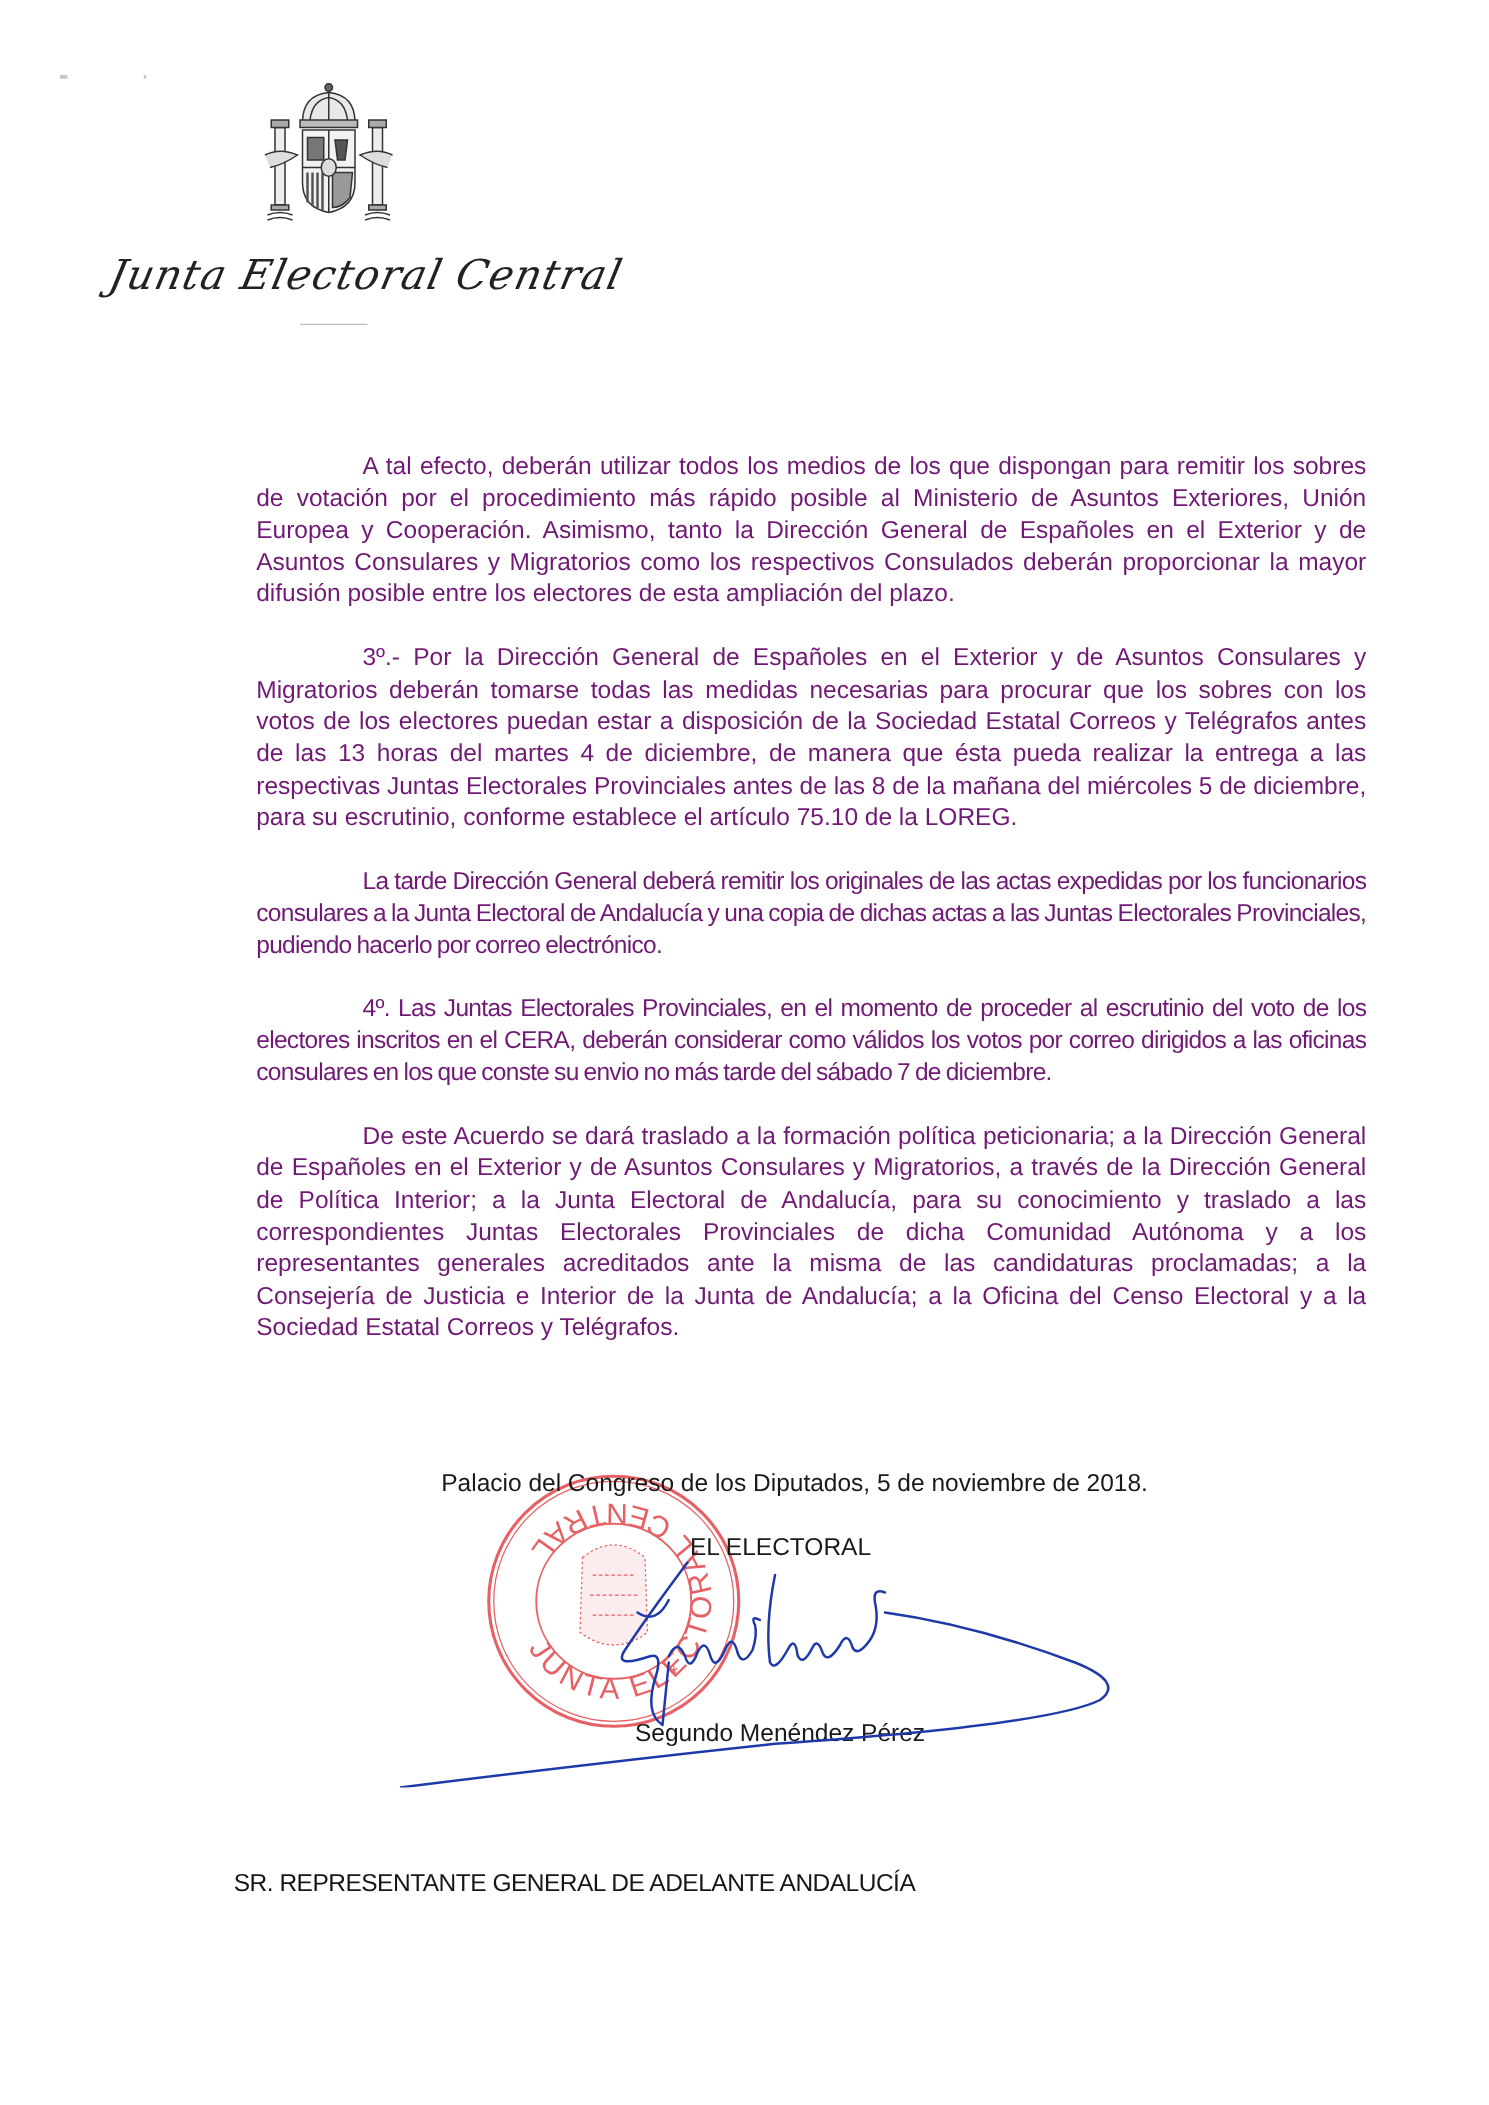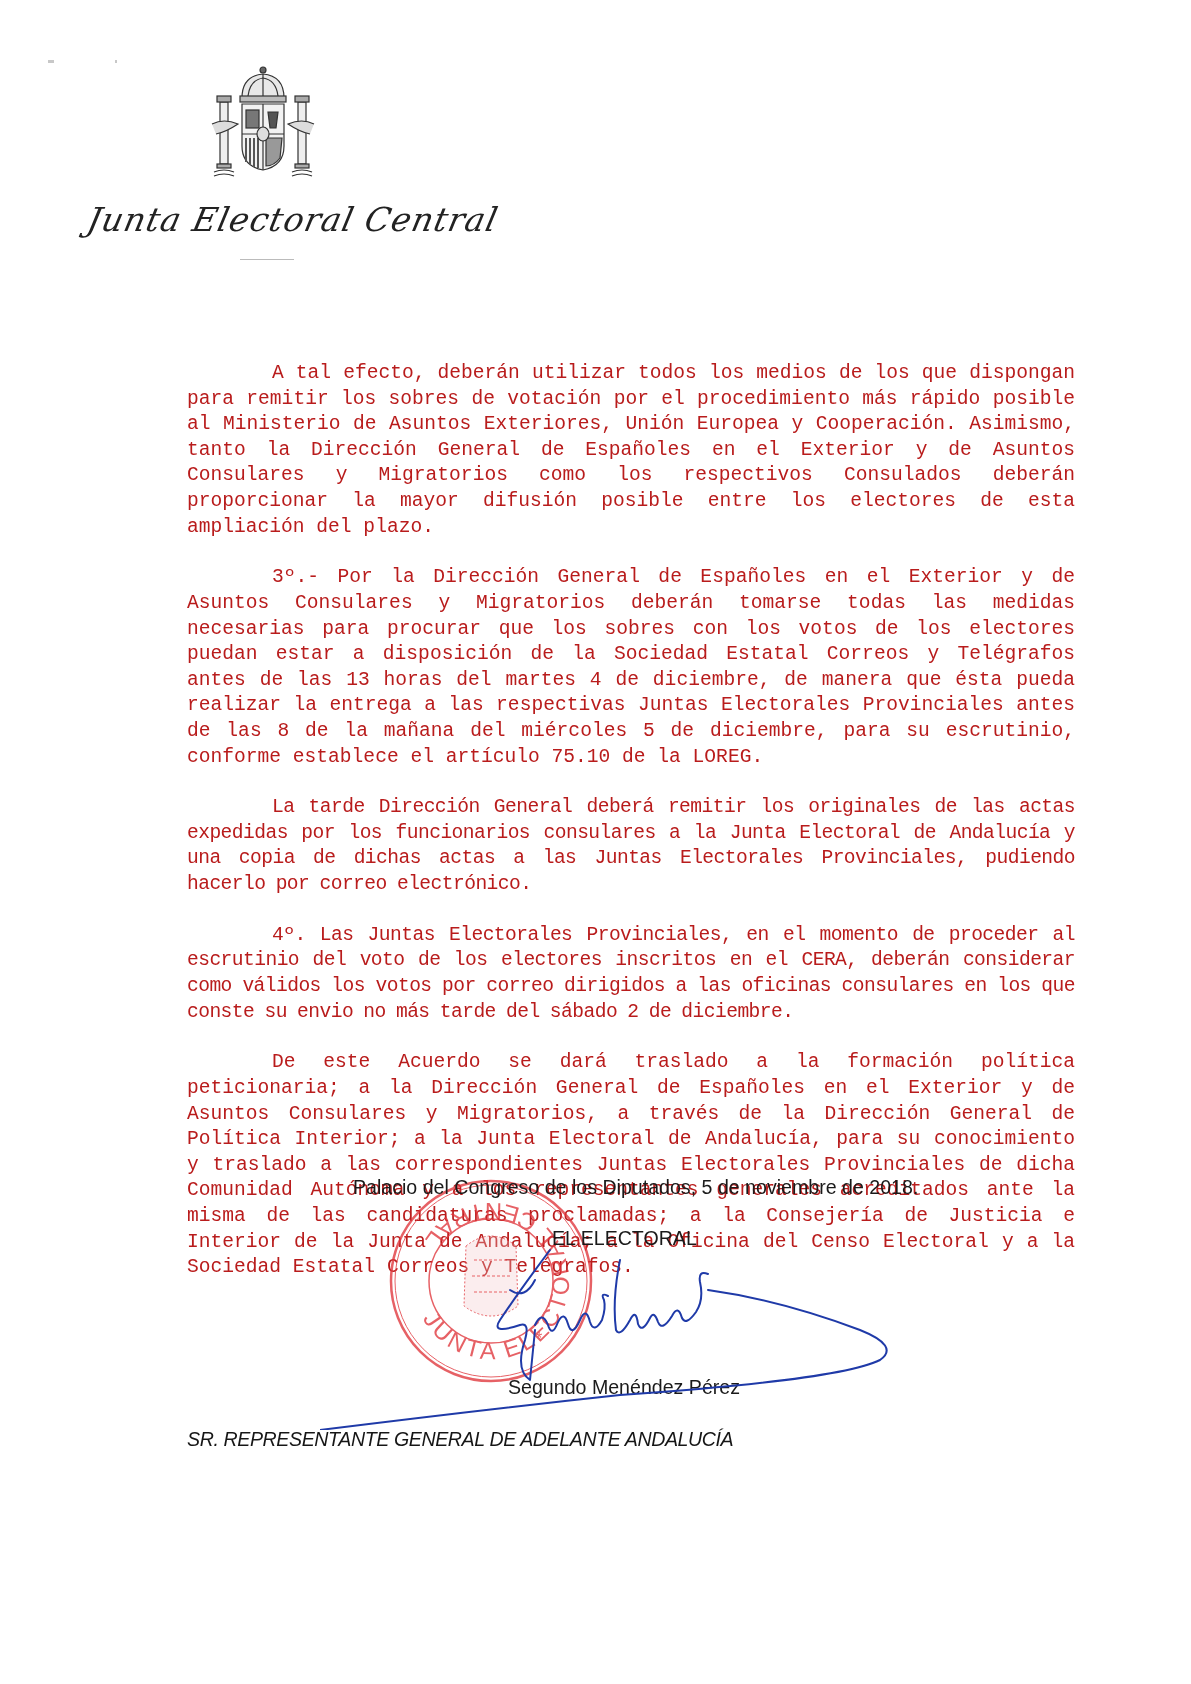--- a/index.html
+++ b/index.html
@@ -41,28 +41,27 @@
     .letterhead-rule {
       position: absolute;
       left: 240px;
       top: 259px;
       width: 54px;
       height: 1px;
       background: #bbb;
     }
     .body-text {
       position: absolute;
-      left: 187px;
+      left: 205px;
       width: 888px;
       top: 361px;
       font-size: 19.6px;
       line-height: 25.6px;
       text-align: justify;
-      color: #b91c1c;
-      font-family: Liberation Mono, monospace;
+      color: #701a75;
     }
     .body-text p {
       margin: 0 0 25.2px 0;
       text-indent: 85px;
     }
     .body-text p.condensed {
       letter-spacing: -0.55px;
       word-spacing: -1px;
     }
     .signature-block {
@@ -104,26 +103,25 @@
     .signature {
       position: absolute;
       left: 320px;
       top: 1230px;
       width: 620px;
       height: 200px;
     }
     .recipient {
       position: absolute;
       left: 187px;
-      top: 1428px;
+      top: 1496px;
       font-size: 19.6px;
       letter-spacing: -0.4px;
       white-space: nowrap;
       color: #161616;
-      font-style: italic;
     }
   </style>
 </head>
 <body>
 
 <div class="scan-mark" style="left:48px;top:60px;width:6px;height:3px;"></div>
 <div class="scan-mark" style="left:115px;top:60px;width:2px;height:3px;"></div>
 
 <svg class="crest" viewBox="0 0 110 116">
   <g fill="none" stroke="#333" stroke-width="1.2">
@@ -162,21 +160,21 @@
   </g>
 </svg>
 
 <div class="letterhead">Junta Electoral Central</div>
 <div class="letterhead-rule"></div>
 
 <div class="body-text">
   <p>A tal efecto, deberán utilizar todos los medios de los que dispongan para remitir los sobres de votación por el procedimiento más rápido posible al Ministerio de Asuntos Exteriores, Unión Europea y Cooperación. Asimismo, tanto la Dirección General de Españoles en el Exterior y de Asuntos Consulares y Migratorios como los respectivos Consulados deberán proporcionar la mayor difusión posible entre los electores de esta ampliación del plazo.</p>
   <p>3º.- Por la Dirección General de Españoles en el Exterior y de Asuntos Consulares y Migratorios deberán tomarse todas las medidas necesarias para procurar que los sobres con los votos de los electores puedan estar a disposición de la Sociedad Estatal Correos y Telégrafos antes de las 13 horas del martes 4 de diciembre, de manera que ésta pueda realizar la entrega a las respectivas Juntas Electorales Provinciales antes de las 8 de la mañana del miércoles 5 de diciembre, para su escrutinio, conforme establece el artículo 75.10 de la LOREG.</p>
   <p class="condensed">La tarde Dirección General deberá remitir los originales de las actas expedidas por los funcionarios consulares a la Junta Electoral de Andalucía y una copia de dichas actas a las Juntas Electorales Provinciales, pudiendo hacerlo por correo electrónico.</p>
-  <p class="condensed">4º. Las Juntas Electorales Provinciales, en el momento de proceder al escrutinio del voto de los electores inscritos en el CERA, deberán considerar como válidos los votos por correo dirigidos a las oficinas consulares en los que conste su envio no más tarde del sábado 2 de diciembre.</p>
+  <p class="condensed">4º. Las Juntas Electorales Provinciales, en el momento de proceder al escrutinio del voto de los electores inscritos en el CERA, deberán considerar como válidos los votos por correo dirigidos a las oficinas consulares en los que conste su envio no más tarde del sábado 7 de diciembre.</p>
   <p>De este Acuerdo se dará traslado a la formación política peticionaria; a la Dirección General de Españoles en el Exterior y de Asuntos Consulares y Migratorios, a través de la Dirección General de Política Interior; a la Junta Electoral de Andalucía, para su conocimiento y traslado a las correspondientes Juntas Electorales Provinciales de dicha Comunidad Autónoma y a los representantes generales acreditados ante la misma de las candidaturas proclamadas; a la Consejería de Justicia e Interior de la Junta de Andalucía; a la Oficina del Censo Electoral y a la Sociedad Estatal Correos y Telégrafos.</p>
 </div>
 
 <svg class="stamp" viewBox="0 0 210 210">
   <defs>
     <path id="stampArc" d="M 105 105 m -78 0 a 78 78 0 1 0 156 0 a 78 78 0 1 0 -156 0"></path>
   </defs>
   <g fill="none" stroke="#e0353b">
     <circle cx="105" cy="105" r="100" stroke-width="2.5"></circle>
     <circle cx="105" cy="105" r="96" stroke-width="1"></circle>

